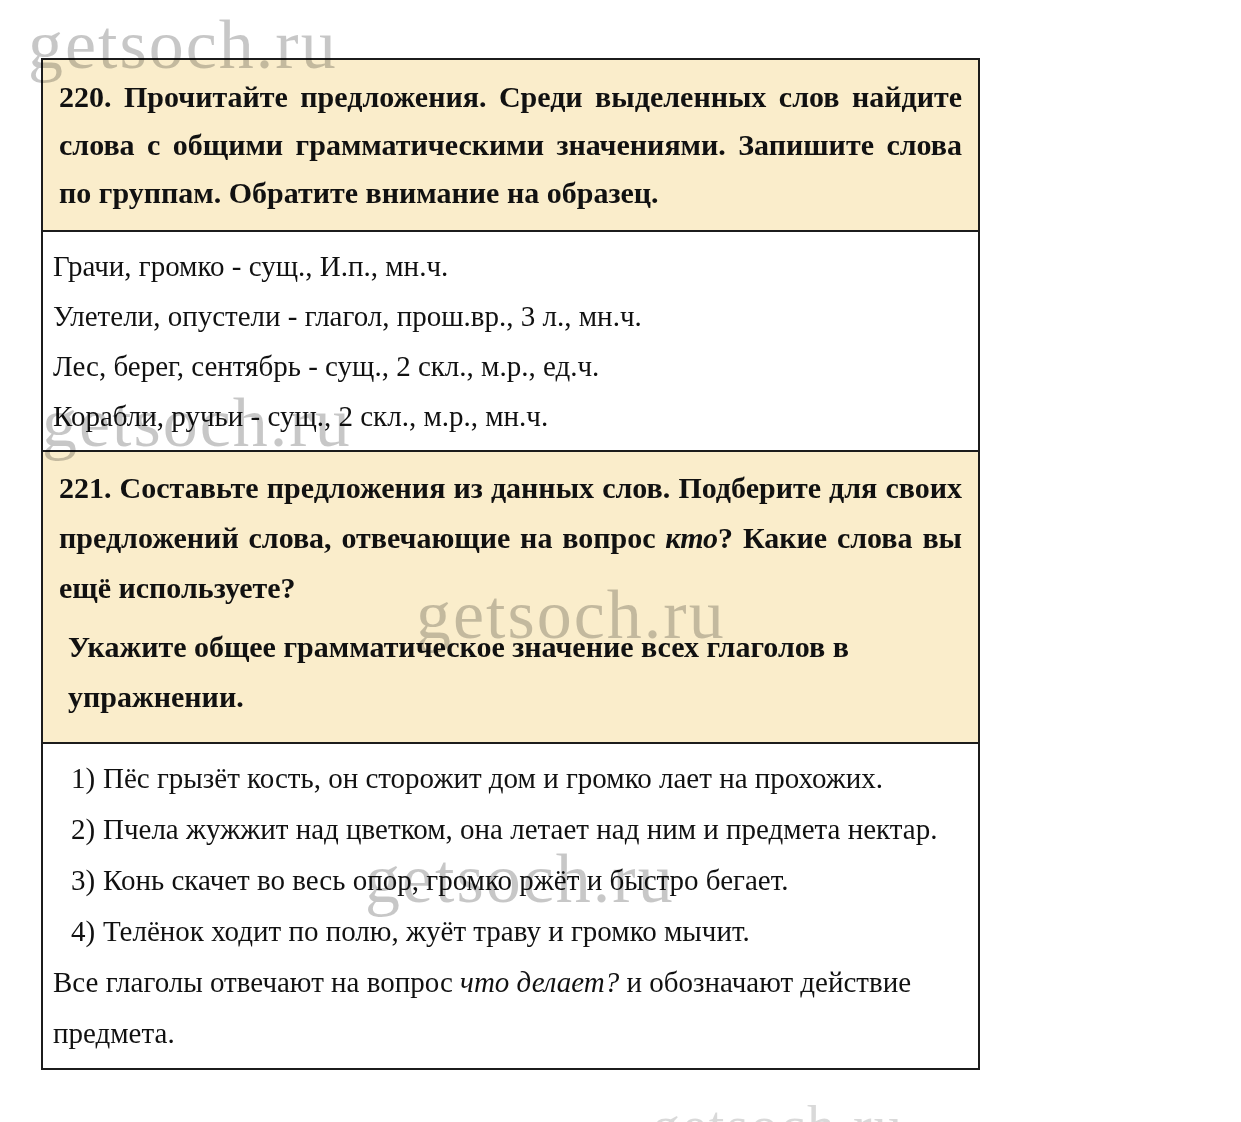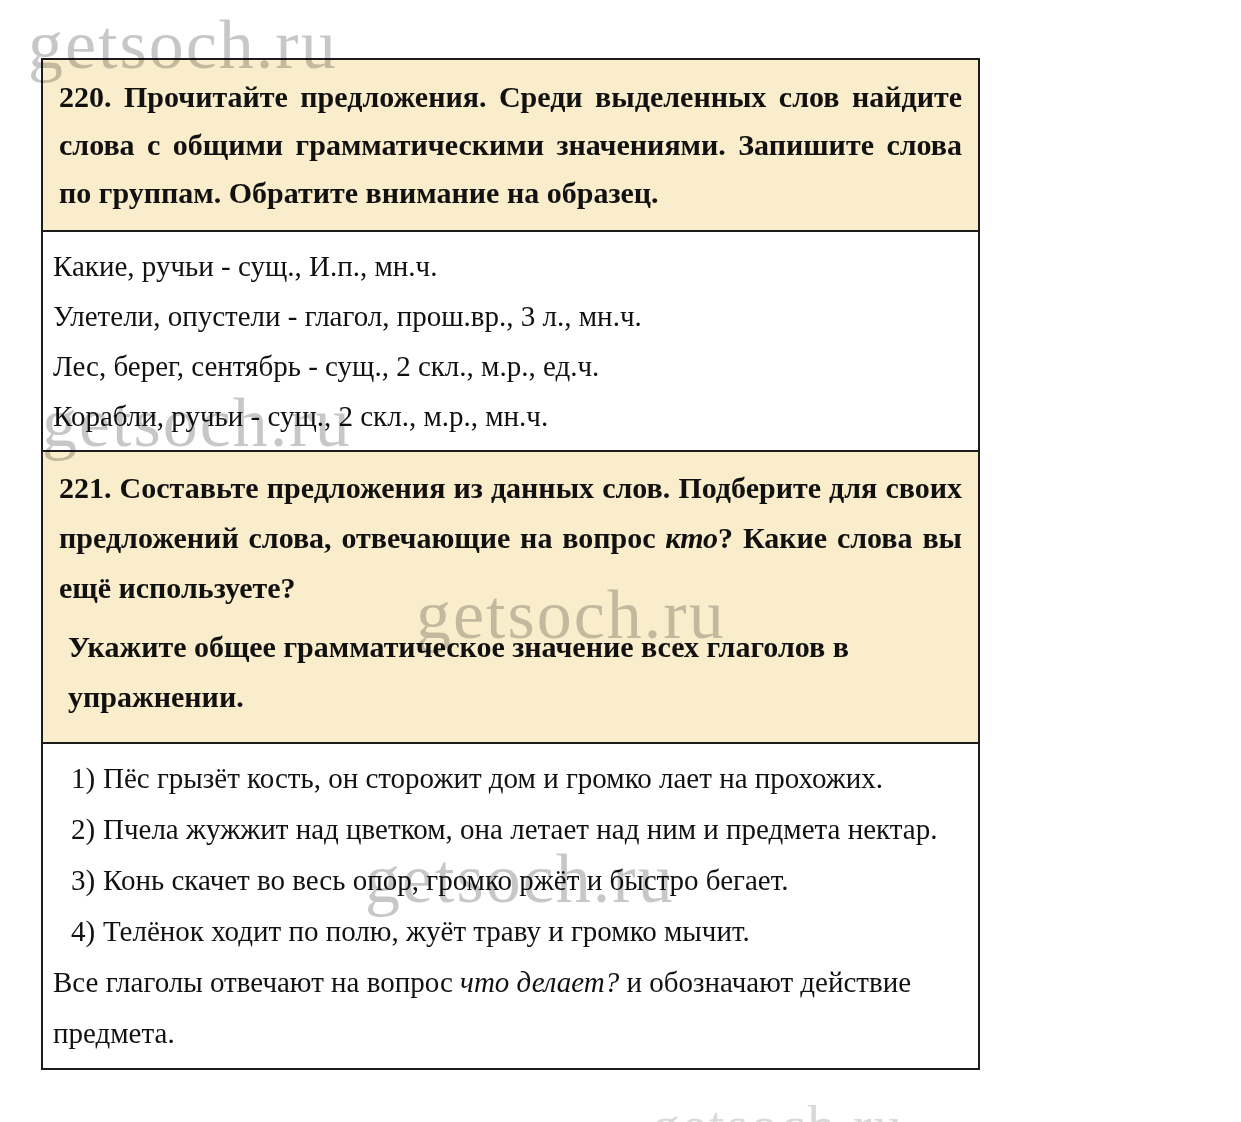--- a/index.html
+++ b/index.html
@@ -96,21 +96,21 @@
   <span class="wm" id="wm-mid3">getsoch.ru</span>
   <span class="wm" id="wm-bottom">getsoch.ru</span>
 
   <div id="doc">
 
     <div class="box task-box">
       <p>220. Прочитайте предложения. Среди выделенных слов найдите слова с общими грамматическими значениями. Запишите слова по группам. Обратите внимание на образец.</p>
     </div>
 
     <div class="box answer-box">
-      <div class="line">Какие, ручьи - сущ., И.п., мн.ч.</div>
+      <div class="line">Грачи, громко - сущ., И.п., мн.ч.</div>
       <div class="line">Улетели, опустели - глагол, прош.вр., 3 л., мн.ч.</div>
       <div class="line">Лес, берег, сентябрь - сущ., 2 скл., м.р., ед.ч.</div>
       <div class="line">Корабли, ручьи - сущ., 2 скл., м.р., мн.ч.</div>
     </div>
 
     <div class="box task-box-2">
       <p class="para"><span>221. Составьте предложения из данных слов. Подберите для своих предложений слова, отвечающие на вопрос </span><span class="italic">кто</span><span>? Какие слова вы ещё используете?</span></p>
       <p class="para-last">Укажите общее грамматическое значение всех глаголов в упражнении.</p>
     </div>
 

